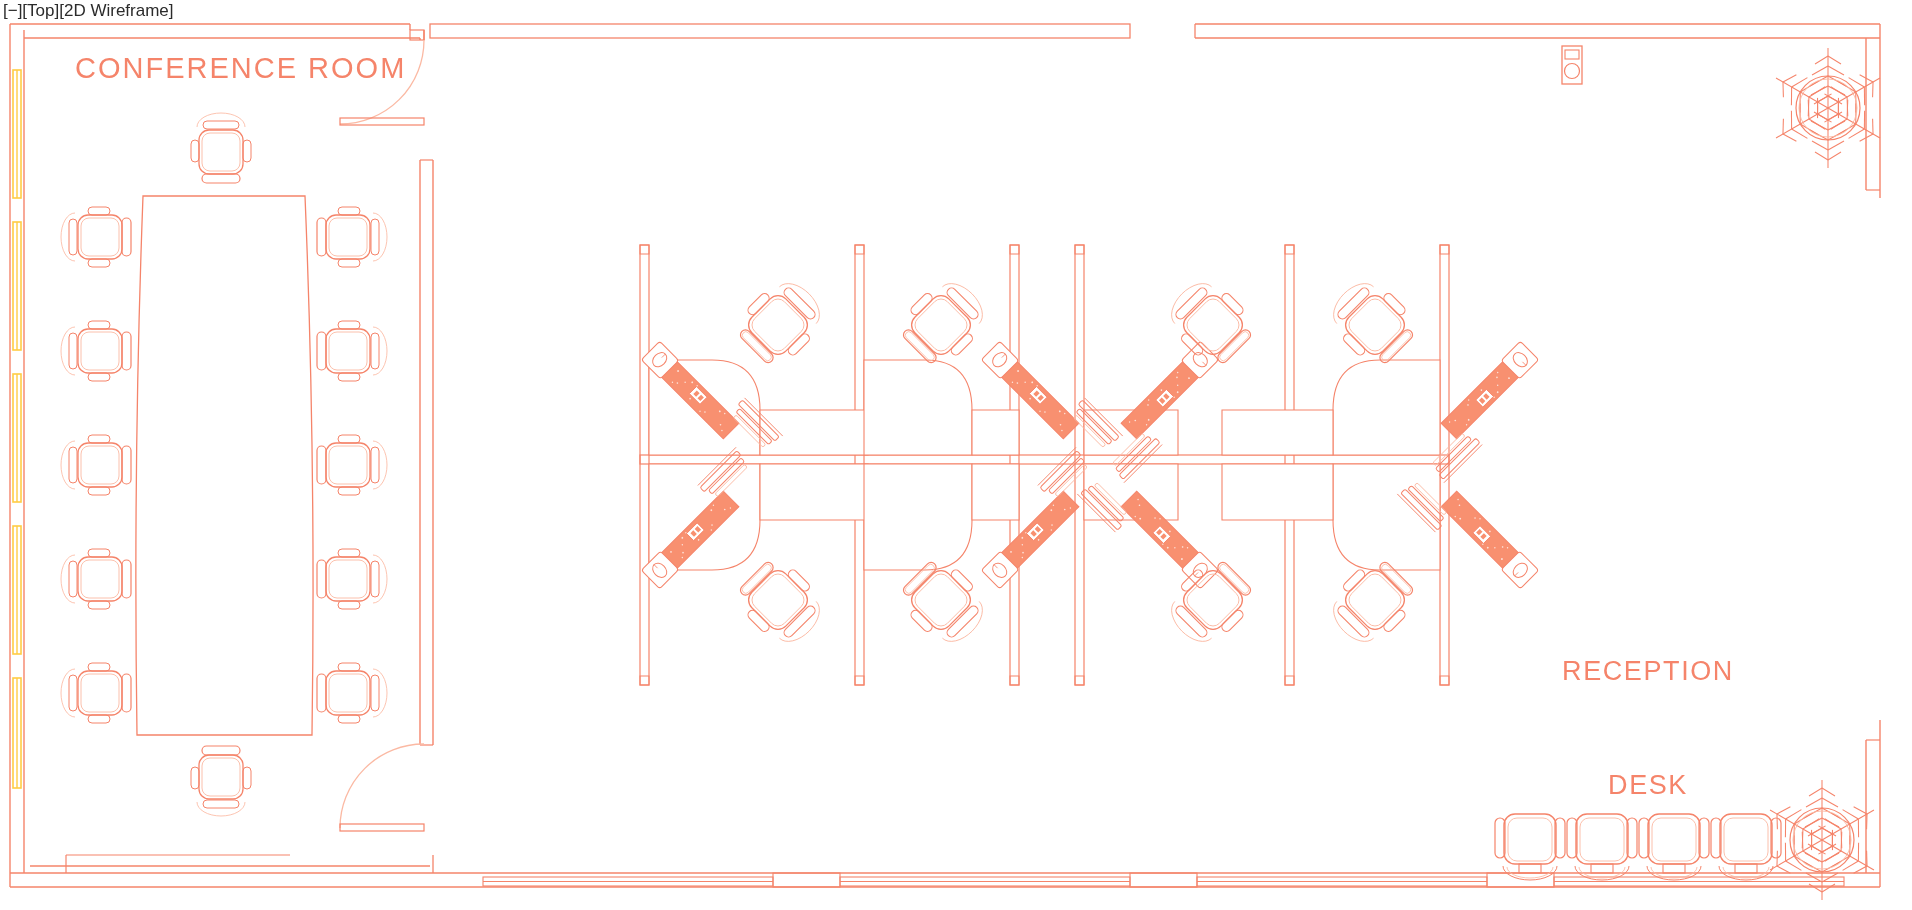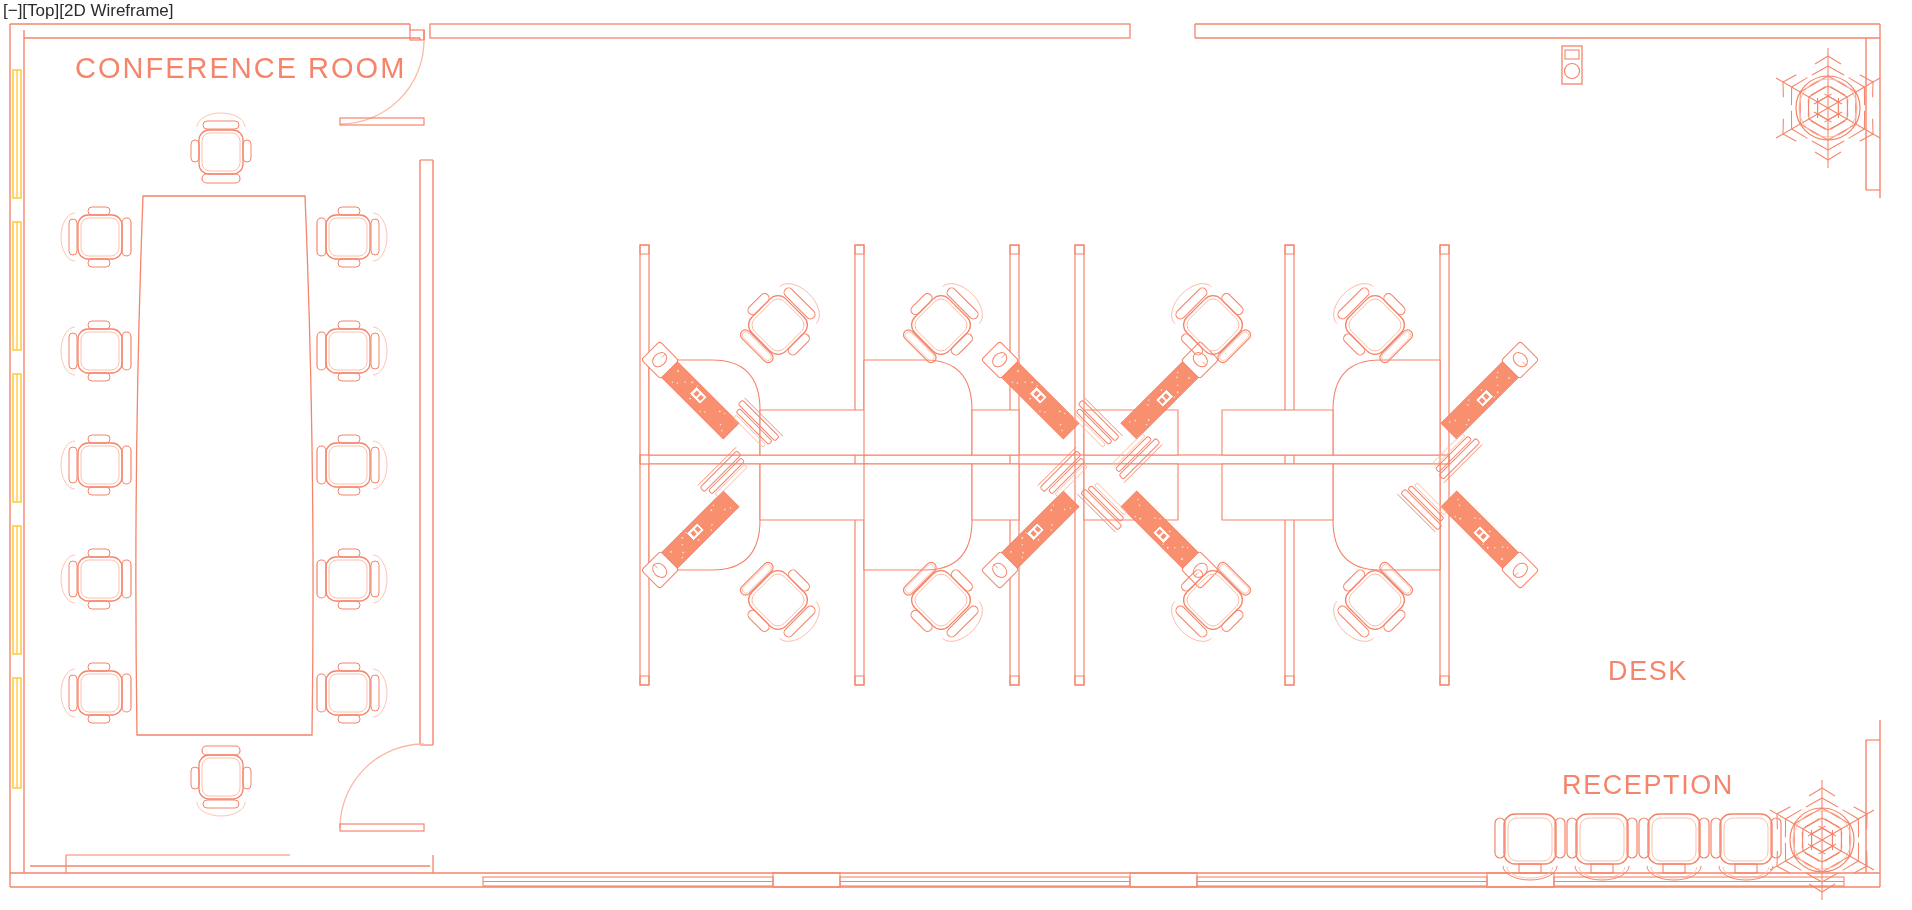--- a/index.html
+++ b/index.html
@@ -406,15 +406,15 @@
   <g>
     <rect x="1562" y="46" width="20" height="38" fill="none" stroke="#F5846A" stroke-width="1.3"></rect>
     <rect x="1565" y="50" width="14" height="9" fill="none" stroke="#F5846A" stroke-width="1.1"></rect>
     <circle cx="1572" cy="71" r="7.5" fill="none" stroke="#F5846A" stroke-width="1.2"></circle>
   </g>
 
 </svg>
 
 <div class="room-label" id="label-conference">CONFERENCE ROOM</div>
 <div class="room-label" id="label-reception">
+  <div>RECEPTION</div>
   <div>DESK</div>
-  <div>RECEPTION</div>
 </div>
 
 </body></html>

